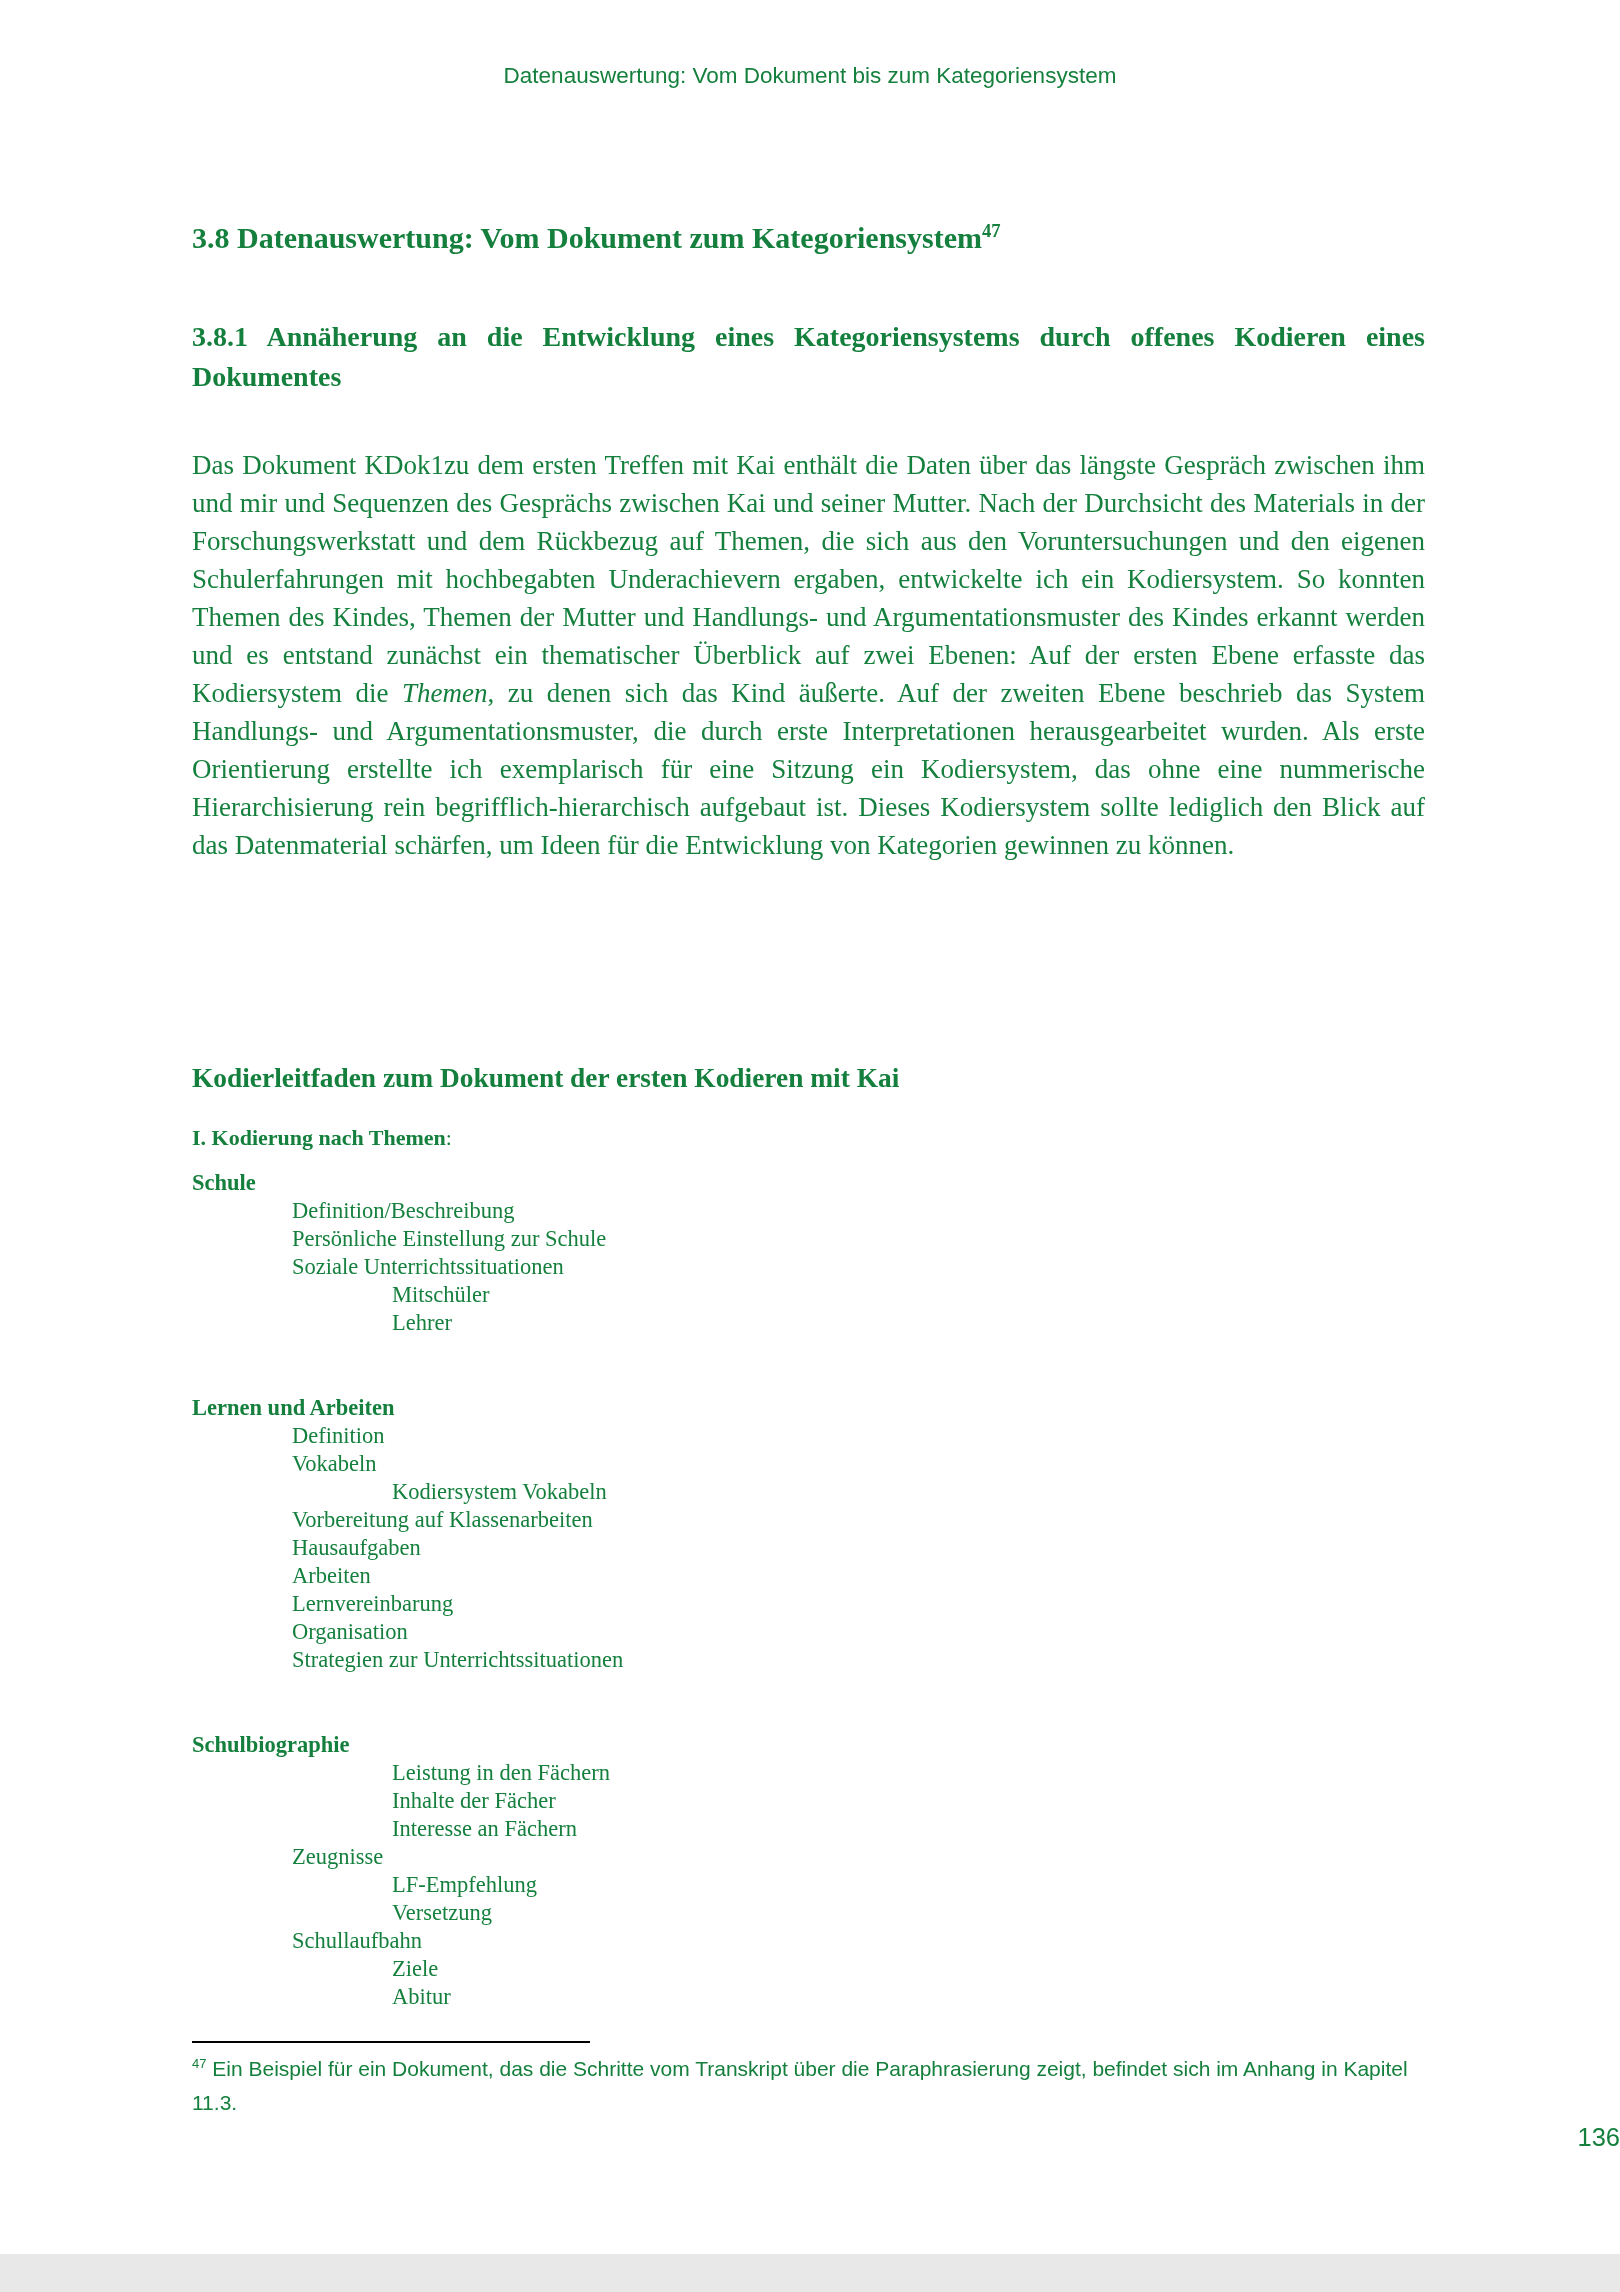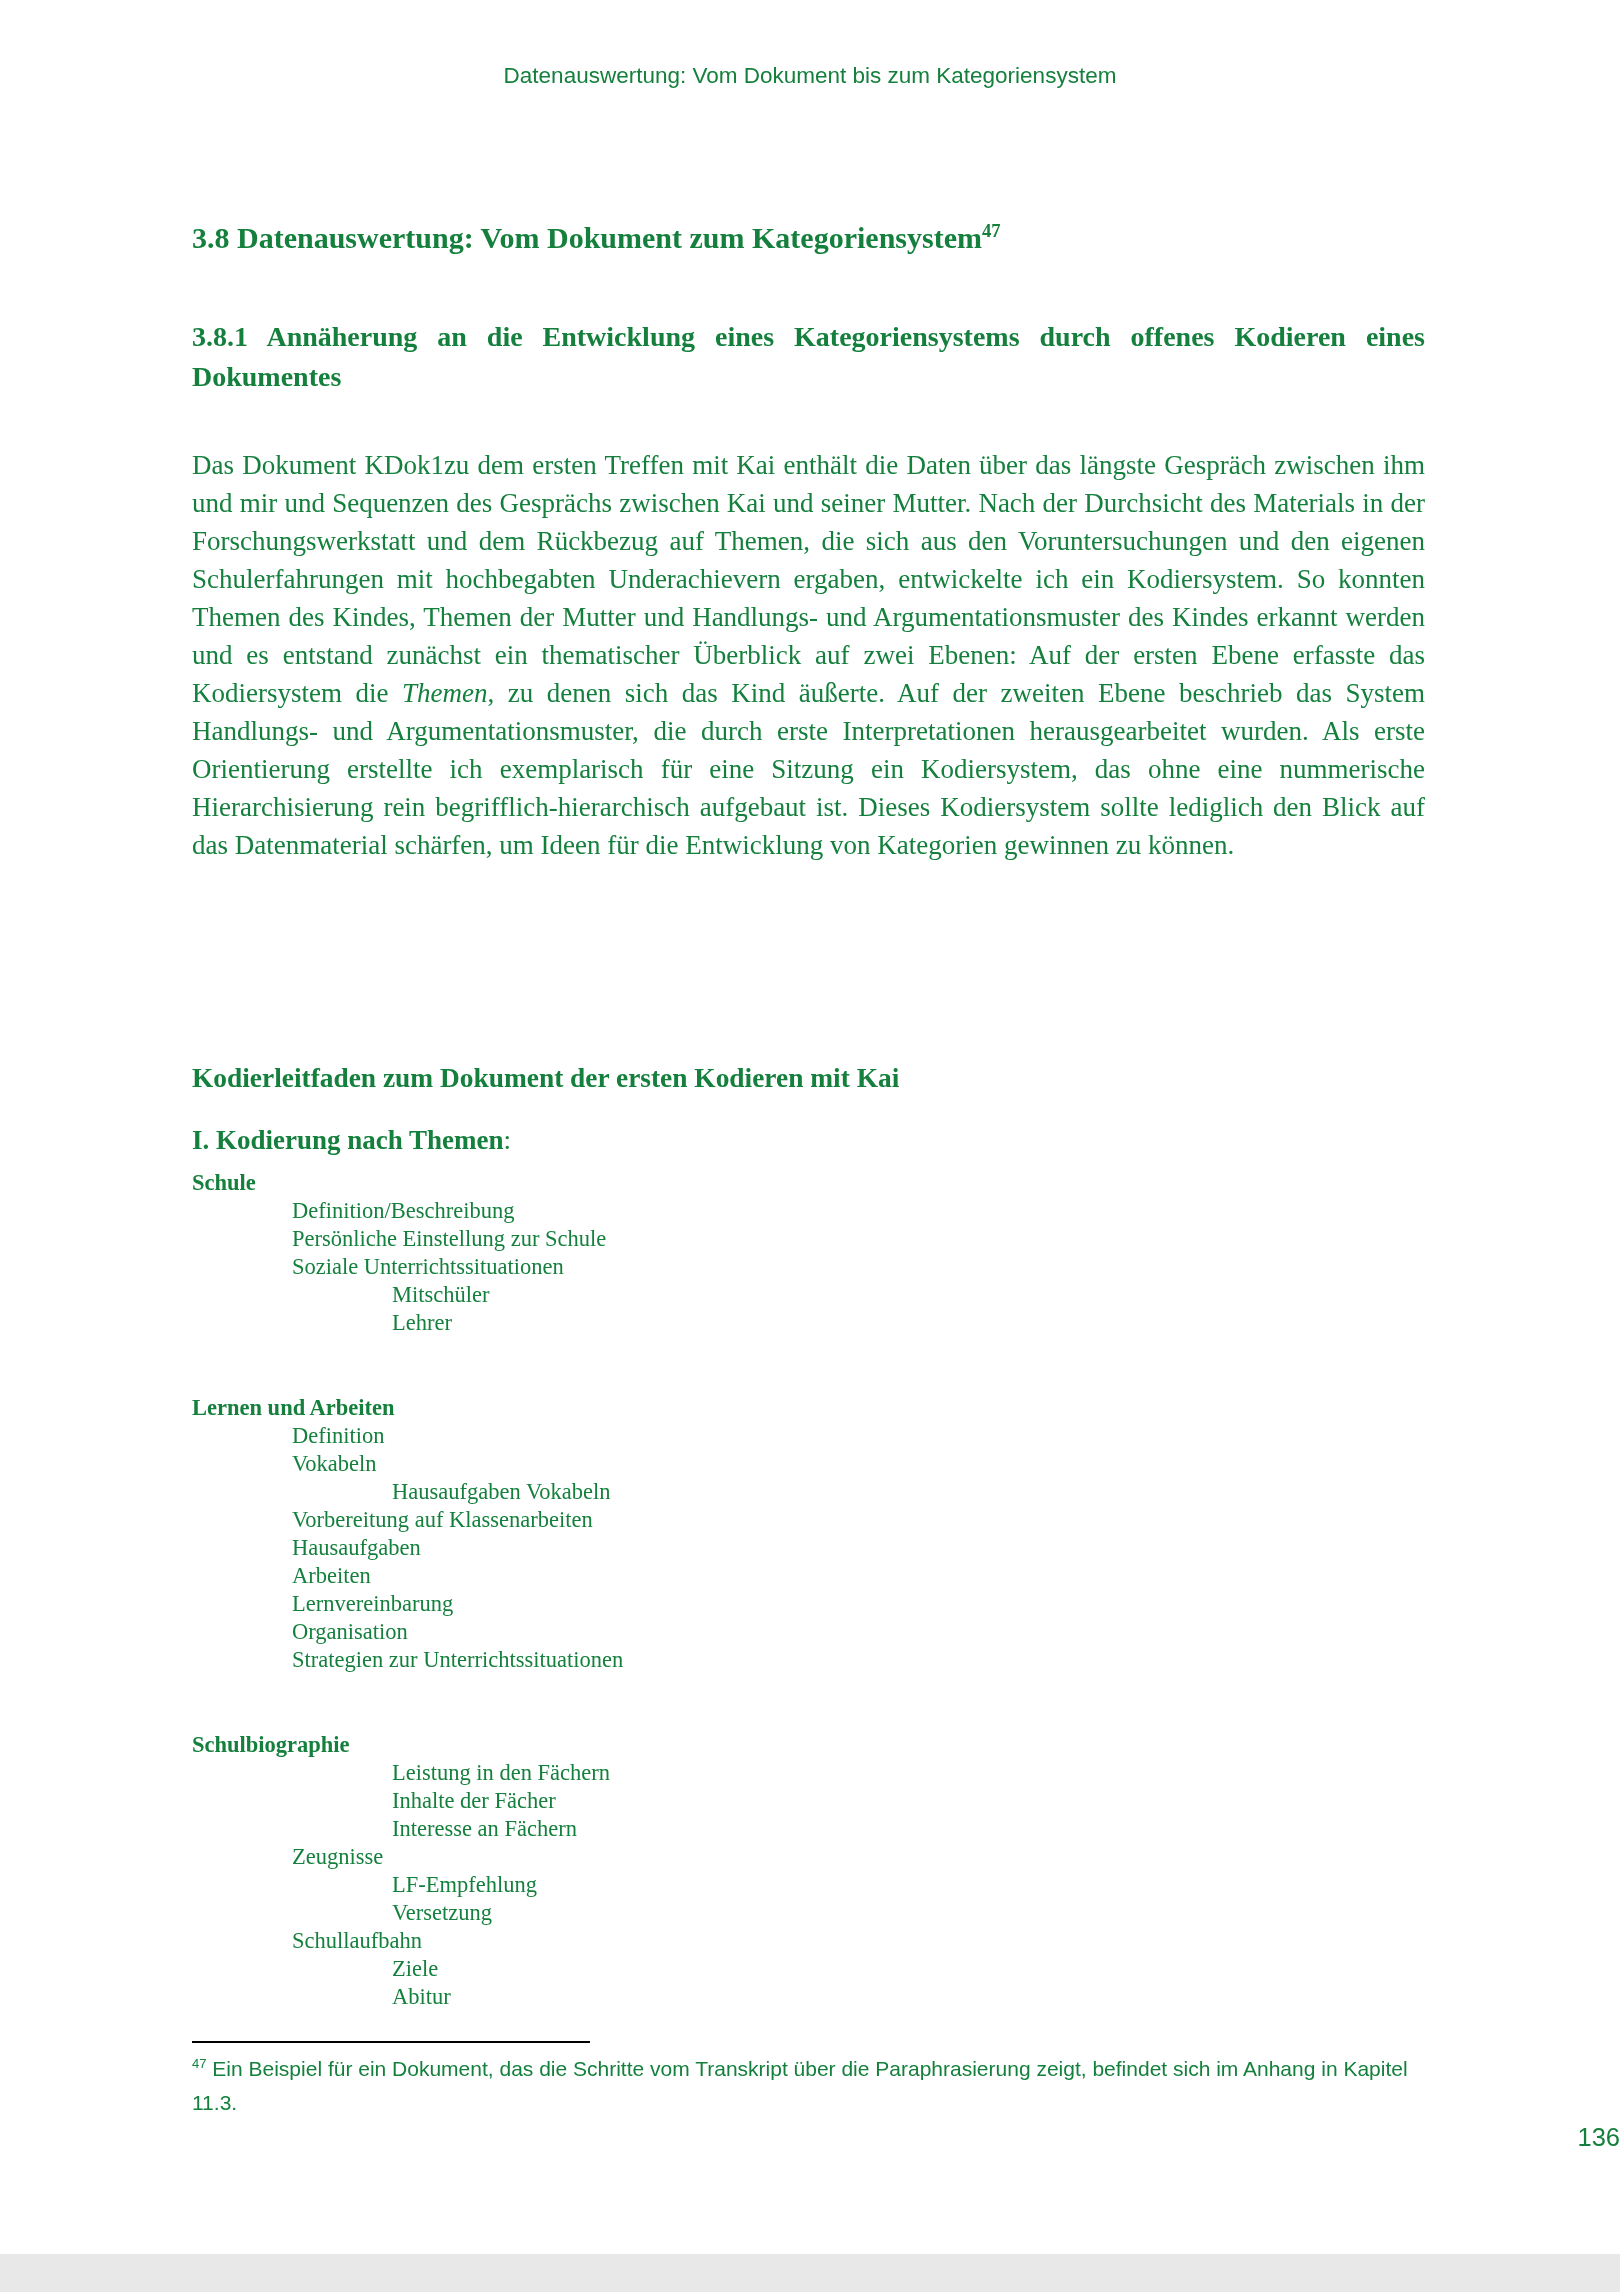--- a/index.html
+++ b/index.html
@@ -63,21 +63,21 @@
     left: 192px;
     width: 1233px;
     font-weight: bold;
     font-size: 27.4px;
   }
   .kodier-subheading {
     position: absolute;
     top: 1125px;
     left: 192px;
     width: 1233px;
-    font-size: 27px;
+    font-size: 22px;
   }
   .kodier-subheading .b { font-weight: bold; }
   .outline {
     position: absolute;
     top: 1169px;
     left: 192px;
     width: 1233px;
     font-size: 22.5px;
     line-height: 28px;
   }
@@ -138,21 +138,21 @@
       <div class="lvl1">Persönliche Einstellung zur Schule</div>
       <div class="lvl1">Soziale Unterrichtssituationen</div>
       <div class="lvl2">Mitschüler</div>
       <div class="lvl2">Lehrer</div>
     </div>
 
     <div class="group">
       <div class="group-title">Lernen und Arbeiten</div>
       <div class="lvl1">Definition</div>
       <div class="lvl1">Vokabeln</div>
-      <div class="lvl2">Hausaufgaben Vokabeln</div>
+      <div class="lvl2">Kodiersystem Vokabeln</div>
       <div class="lvl1">Vorbereitung auf Klassenarbeiten</div>
       <div class="lvl1">Hausaufgaben</div>
       <div class="lvl1">Arbeiten</div>
       <div class="lvl1">Lernvereinbarung</div>
       <div class="lvl1">Organisation</div>
       <div class="lvl1">Strategien zur Unterrichtssituationen</div>
     </div>
 
     <div class="group">
       <div class="group-title">Schulbiographie</div>

